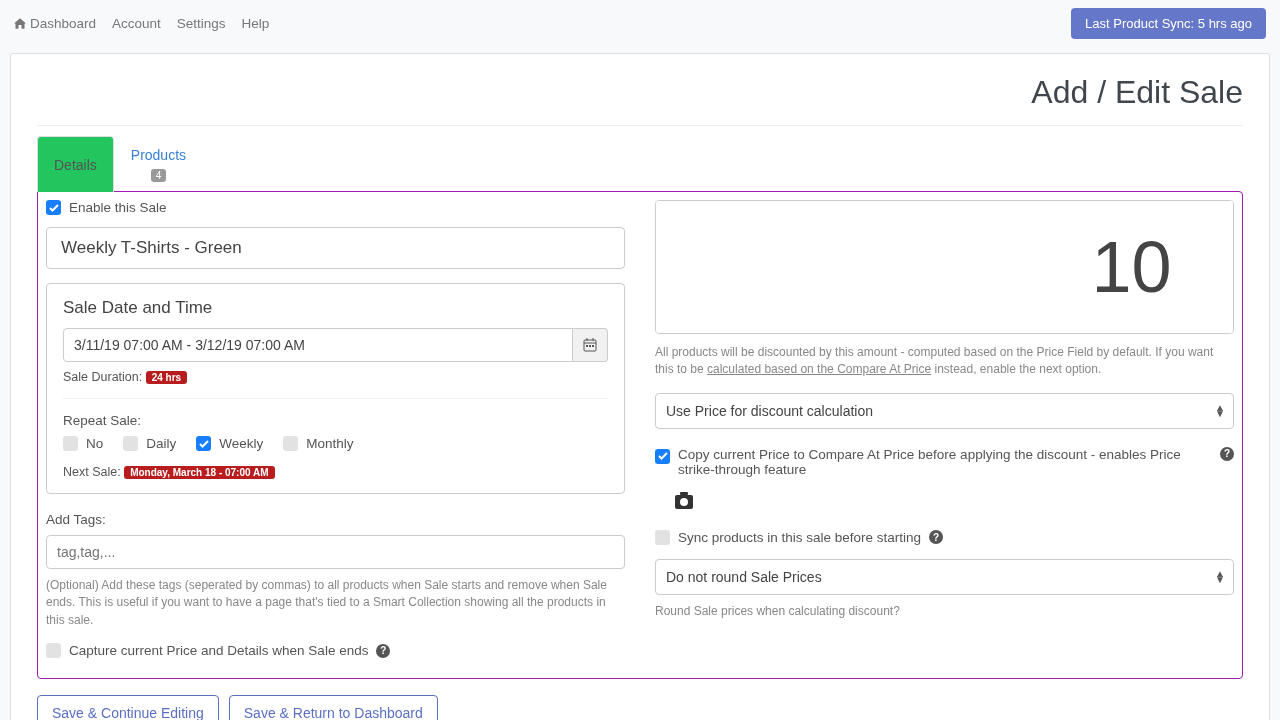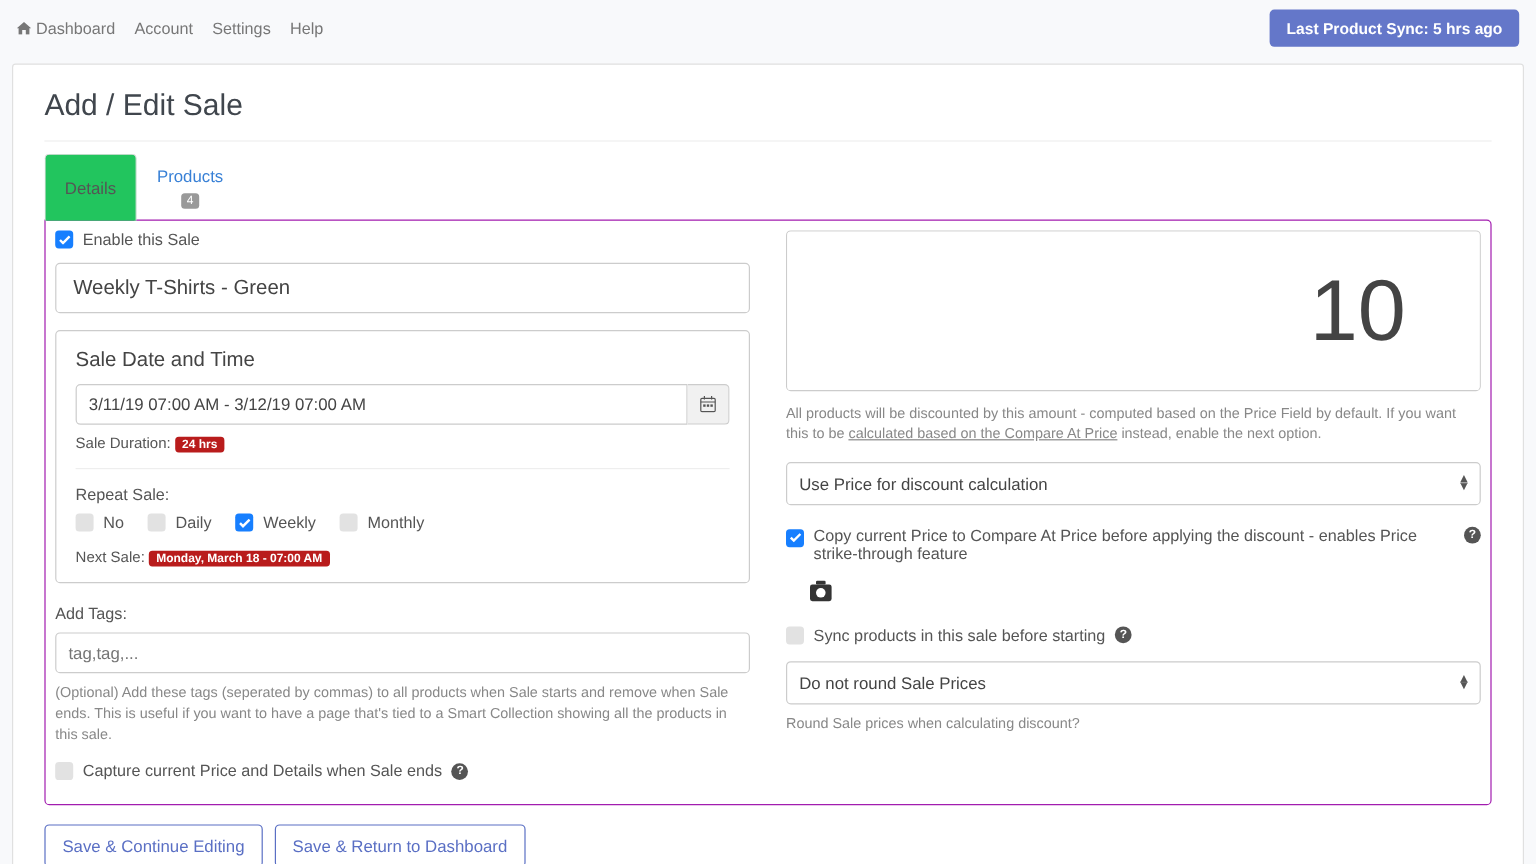--- a/index.html
+++ b/index.html
@@ -2,23 +2,23 @@
 <html><head>
 <meta charset="utf-8">
 <style>
 * { box-sizing: border-box; margin: 0; padding: 0; }
 body { font-family: -apple-system, "Segoe UI", Helvetica, Arial, sans-serif; background: #f8f9fb; color: #444; font-size: 14px; }
 .topbar { display: flex; align-items: center; padding: 8px 14px 0; }
 .topbar .nav { display: flex; gap: 16px; color: #777; }
 .topbar .nav a { color: #777; text-decoration: none; font-size: 13.5px; cursor: pointer; }
 .topbar .nav a:first-child { display: flex; align-items: center; gap: 4px; }
 .topbar .spacer { flex: 1; }
-.sync-btn { background: #6477c9; color: #fff; border: none; padding: 8px 14px; border-radius: 4px; font-size: 13px; font-weight: 700; cursor: pointer; }
+.sync-btn { background: #6477c9; color: #fff; border: none; padding: 8px 14px; border-radius: 4px; font-size: 13px; font-weight: 400; cursor: pointer; }
 .card { background: #fff; border: 1px solid #e0e0e0; border-radius: 3px; margin: 14px 10px; padding: 0 26px 20px; }
-.page-title { font-size: 25px; font-weight: 400; color: #40464d; padding: 20px 0 14px; }
+.page-title { font-size: 32px; font-weight: 400; color: #40464d; padding: 20px 0 14px; text-align: right; }
 .hr { border: none; border-top: 1px solid #eee; margin-bottom: 10px; }
 .tabs { display: flex; margin-bottom: -1px; }
 .tab { padding: 10px 16px; border: 1px solid transparent; border-bottom: none; font-size: 14px; cursor: pointer; display: flex; align-items: center; gap: 6px; }
 .tab.active { border-color: #ddd; border-radius: 4px 4px 0 0; background: #22c55e; color: #555; }
 .tab.link { color: #3880d6; flex-direction: column; }
 .badge { background: #999; color: #fff; font-size: 10px; padding: 1px 5px; border-radius: 3px; }
 .pane { border: 1px solid #a21caf; border-radius: 0 4px 4px 4px; padding: 8px; }
 .cols { display: flex; gap: 30px; }
 .col { flex: 1; min-width: 0; }
 .chk-row { display: flex; align-items: center; gap: 8px; margin-bottom: 12px; }

